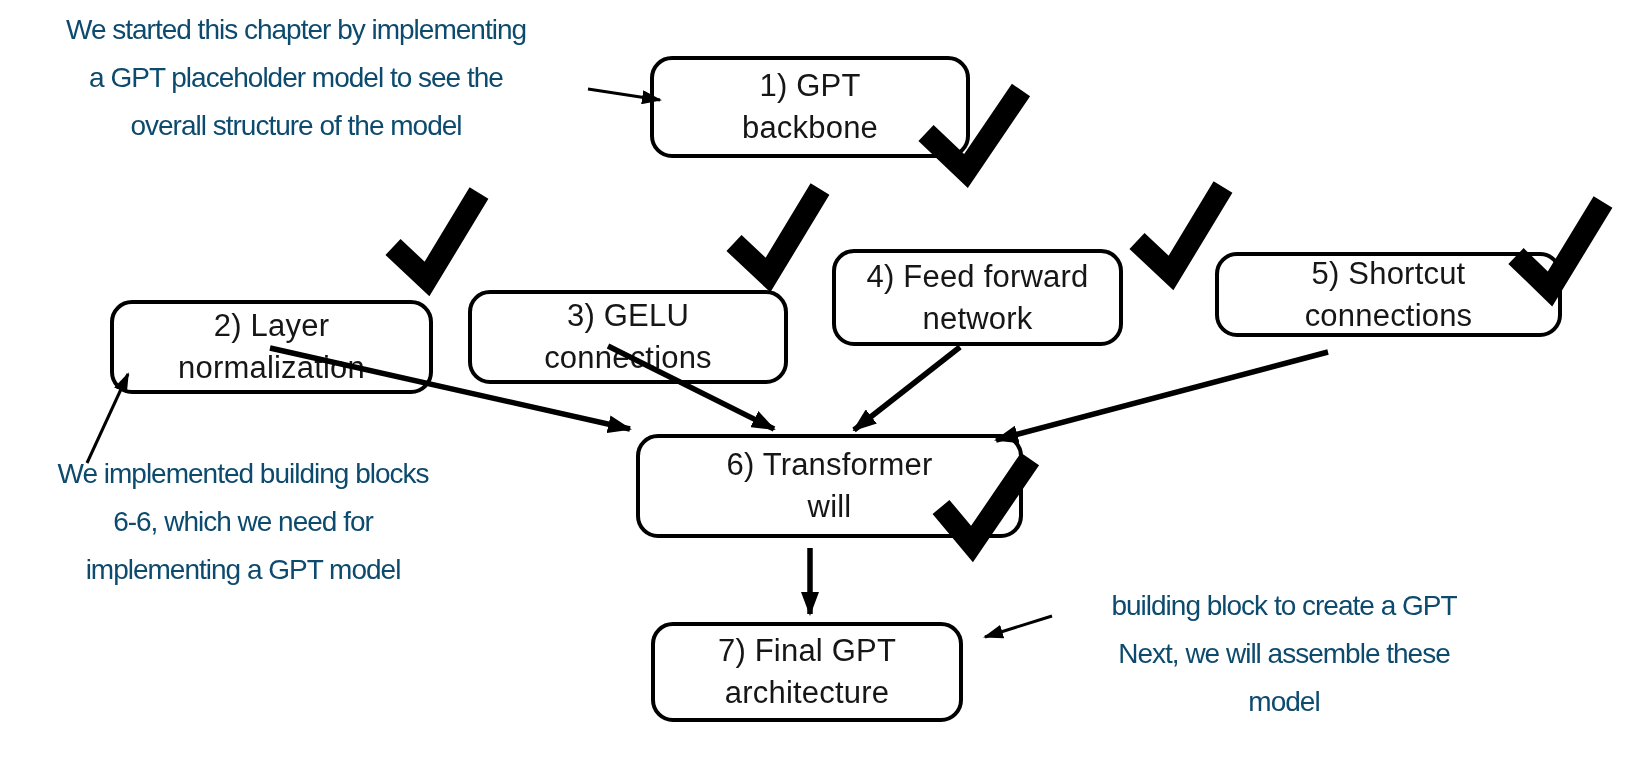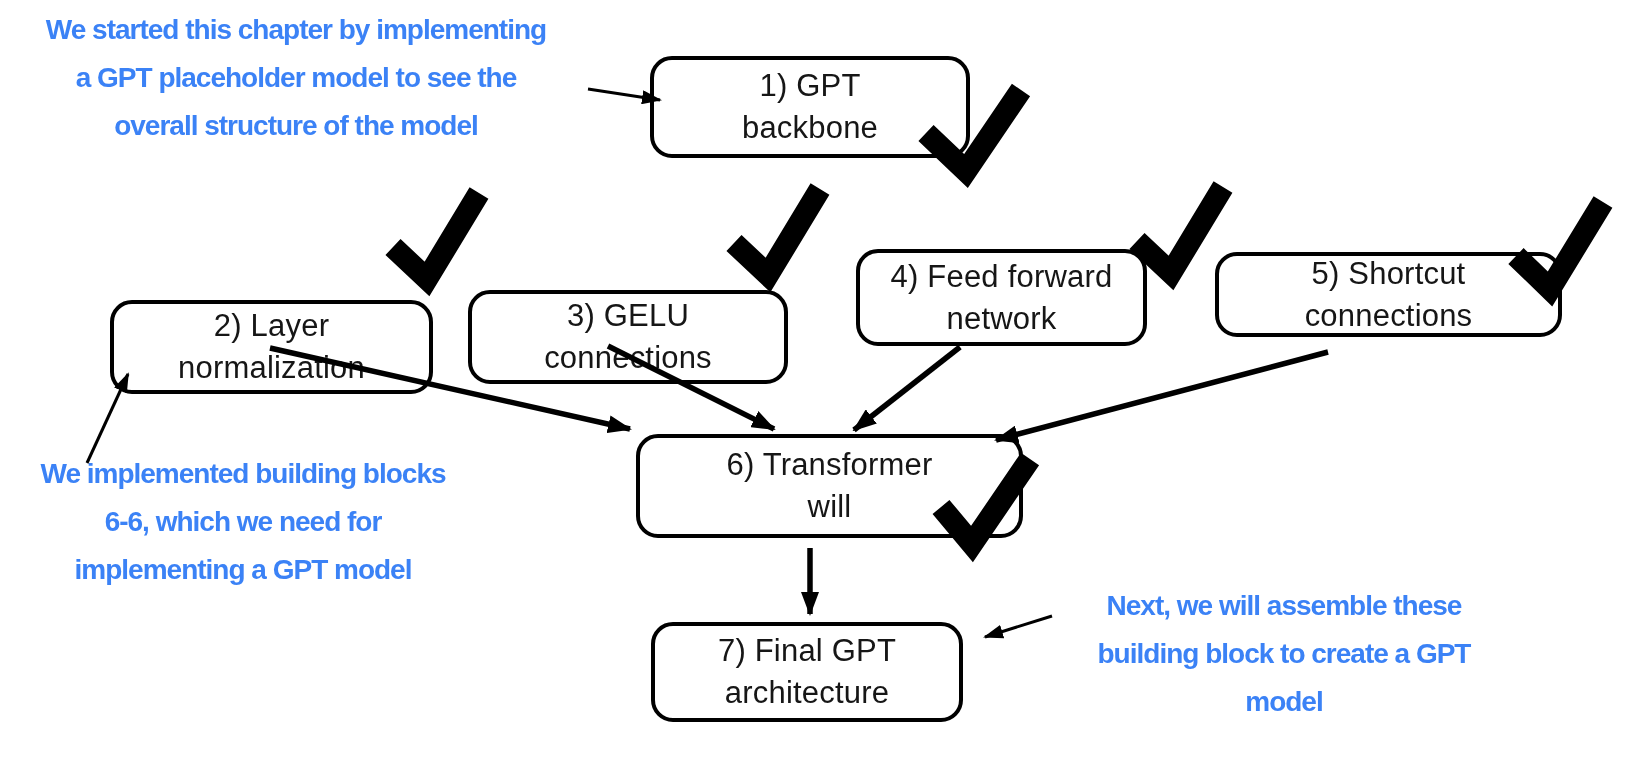--- a/index.html
+++ b/index.html
@@ -16,30 +16,30 @@
   }
   .box{
     position:absolute;box-sizing:border-box;z-index:2;
     background:#ffffff;border:4px solid #000000;border-radius:22px;
     display:flex;flex-direction:column;align-items:center;justify-content:center;
     text-align:center;color:#161616;
     font-size:31px;line-height:42px;letter-spacing:0.2px;
   }
   .box .ln{display:block;white-space:nowrap;}
   .note{
-    position:absolute;z-index:1;color:#3b82f6;
-    font-weight:700;font-size:28px;line-height:48px;letter-spacing:-1px;
+    position:absolute;z-index:1;color:#0c4a6e;
+    font-weight:400;font-size:28px;line-height:48px;letter-spacing:-1px;
     text-align:center;
   }
   .note .ln{display:block;white-space:nowrap;}
   
   #box-0{left:650px;top:56px;width:320px;height:102px;}
   #box-1{left:110px;top:261px;width:323px;height:94px;margin-top:39px;}
   #box-2{left:468px;top:251px;width:320px;height:94px;margin-top:39px;}
-  #box-3{left:832px;top:249px;width:291px;height:97px;margin-left:24px;}
+  #box-3{left:832px;top:249px;width:291px;height:97px;}
   #box-4{left:1205px;top:252px;width:347px;height:85px;margin-left:10px;}
   #box-5{left:636px;top:434px;width:387px;height:104px;}
   #box-6{left:651px;top:622px;width:312px;height:100px;}
   
   #note-top-left{left:6px;top:6px;width:580px;}
   #note-middle-left{left:8px;top:450px;width:470px;}
   #note-bottom-right{left:1064px;top:582px;width:440px;}
   .arrow{stroke:#000000;fill:none;}
   .arrow.thick{stroke-width:5.5px;}
   .arrow.thin{stroke-width:3px;}
@@ -56,22 +56,22 @@
     <span class="ln">overall structure of the model</span>
   </div>
 
   <div class="note" id="note-middle-left">
     <span class="ln">We implemented building blocks</span>
     <span class="ln">6-6, which we need for</span>
     <span class="ln">implementing a GPT model</span>
   </div>
 
   <div class="note" id="note-bottom-right">
+    <span class="ln">building block to create a GPT</span>
     <span class="ln">Next, we will assemble these</span>
-    <span class="ln">building block to create a GPT</span>
     <span class="ln">model</span>
   </div>
 
   <div class="box" id="box-0">
     <span class="ln">1) GPT</span>
     <span class="ln">backbone</span>
   </div>
   <div class="box" id="box-1">
     <span class="ln">2) Layer</span>
     <span class="ln">normalization</span>

